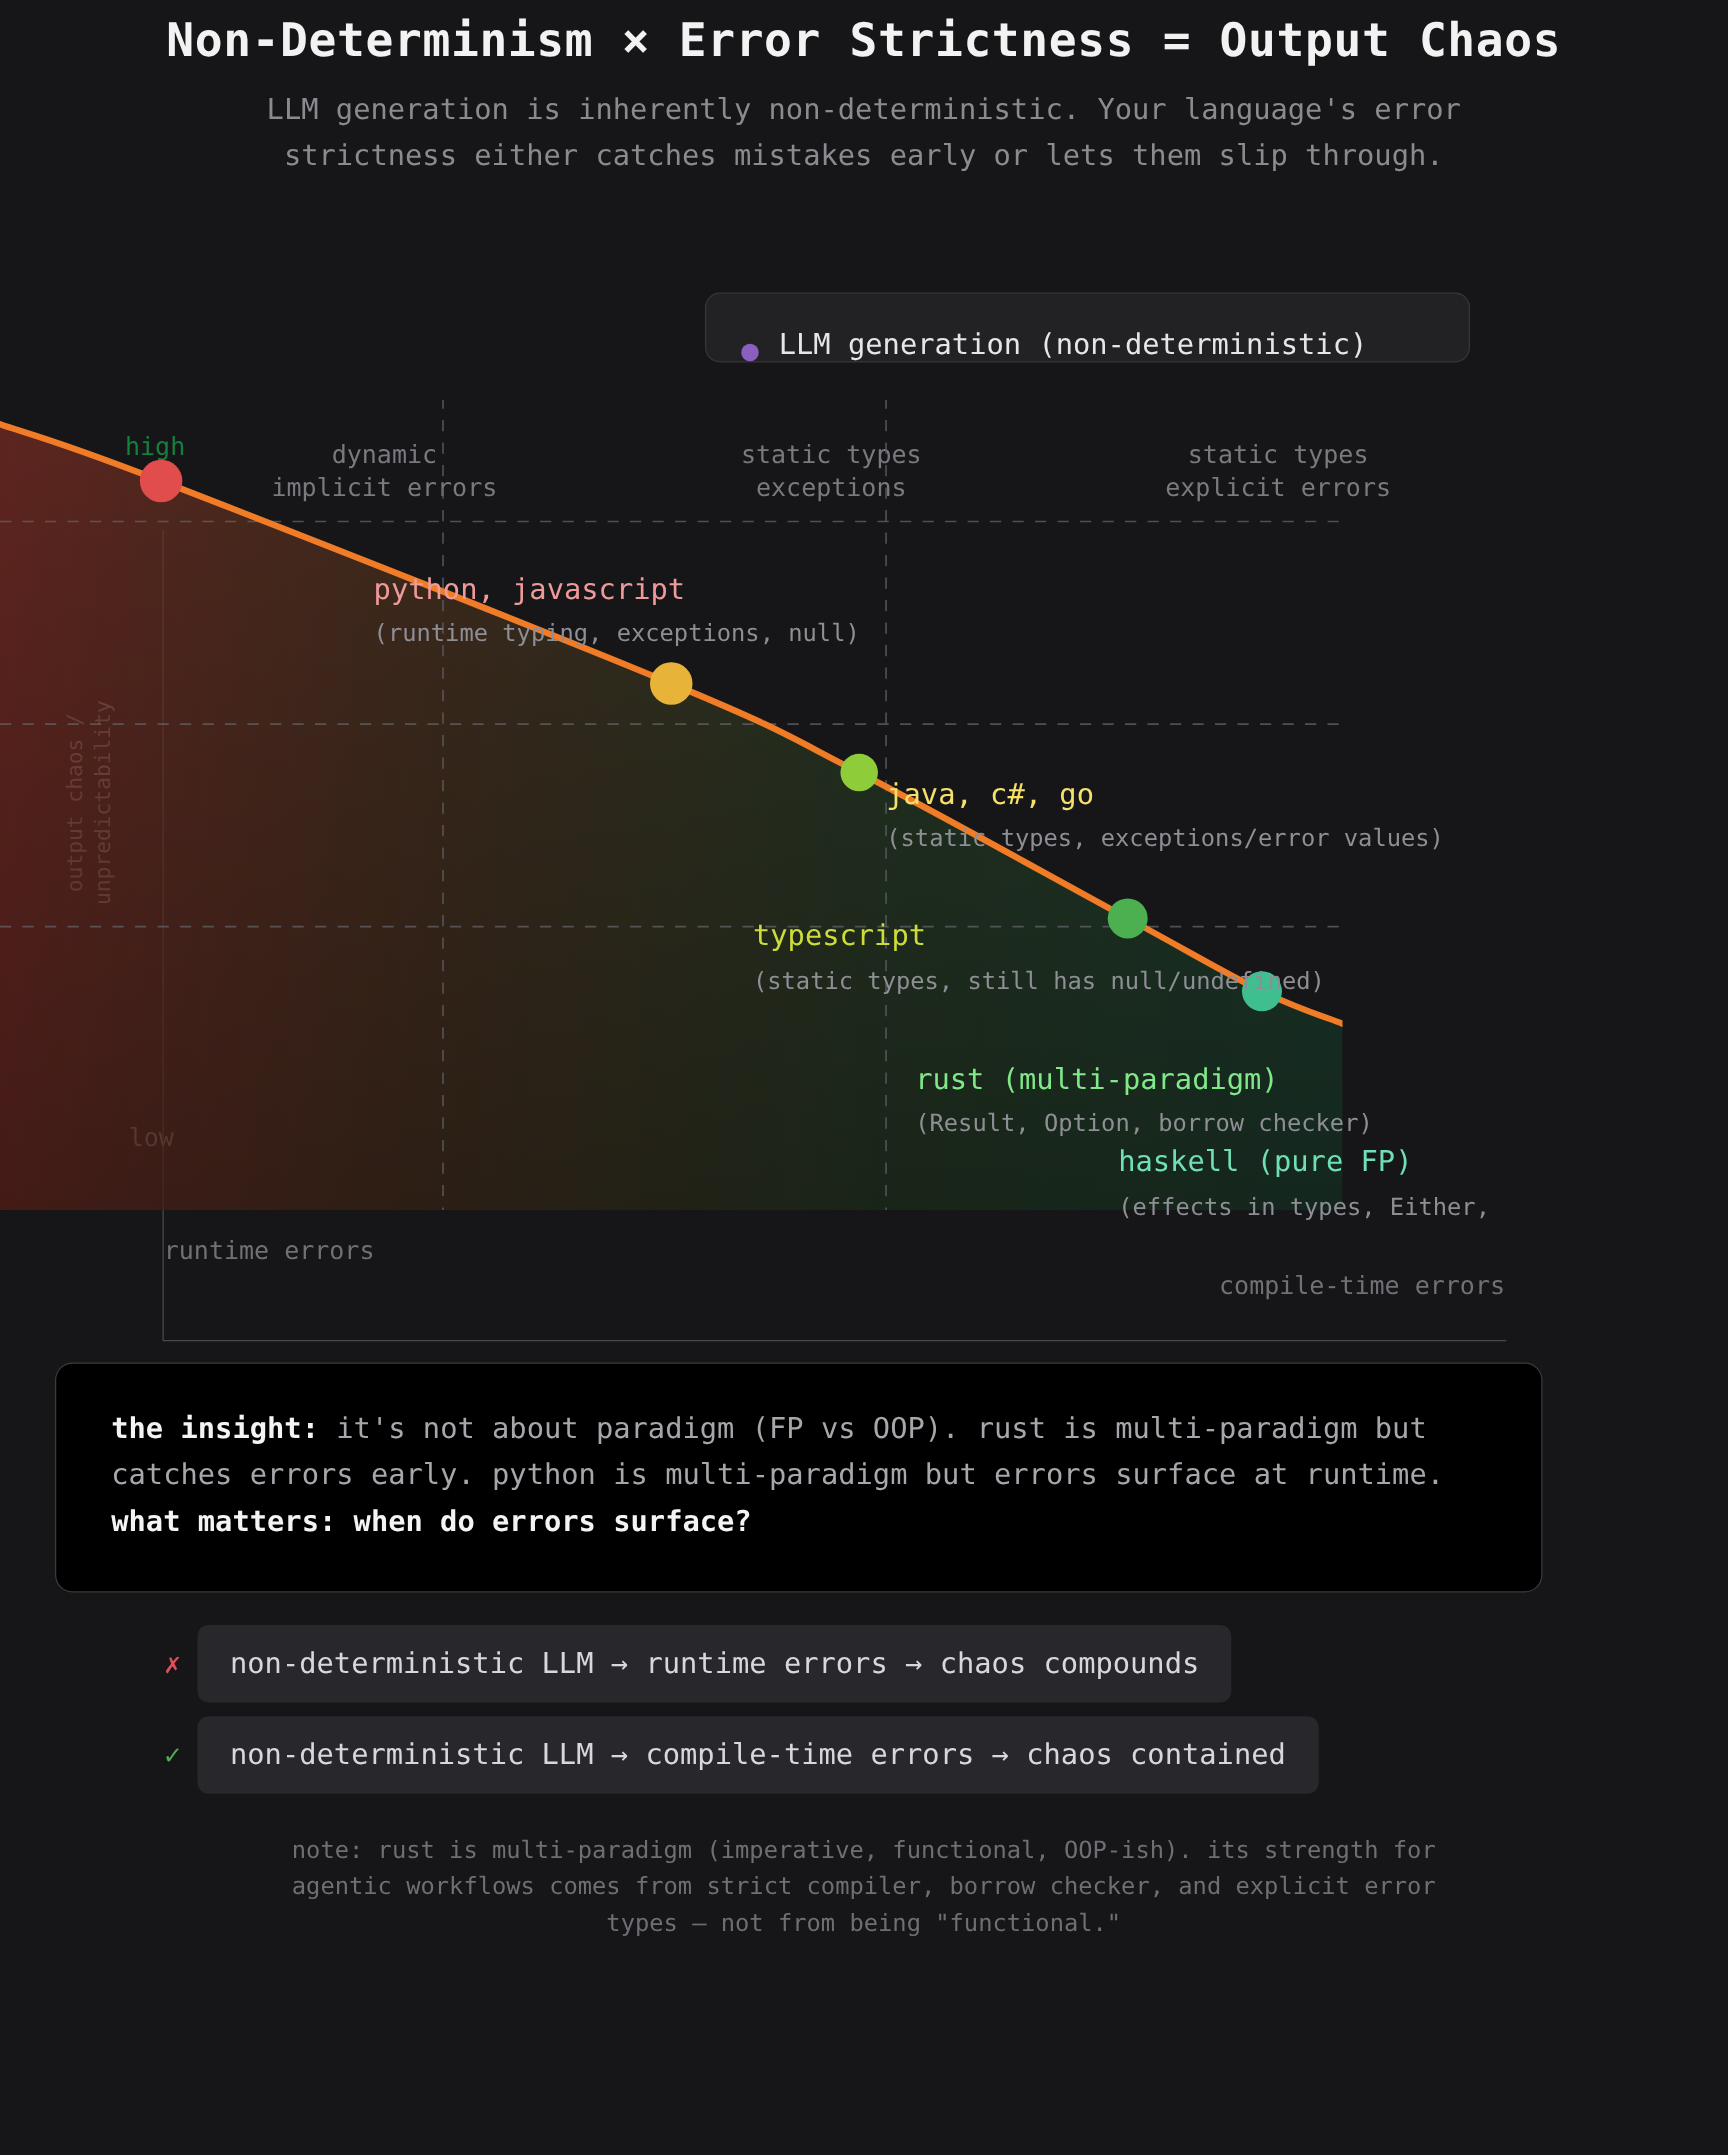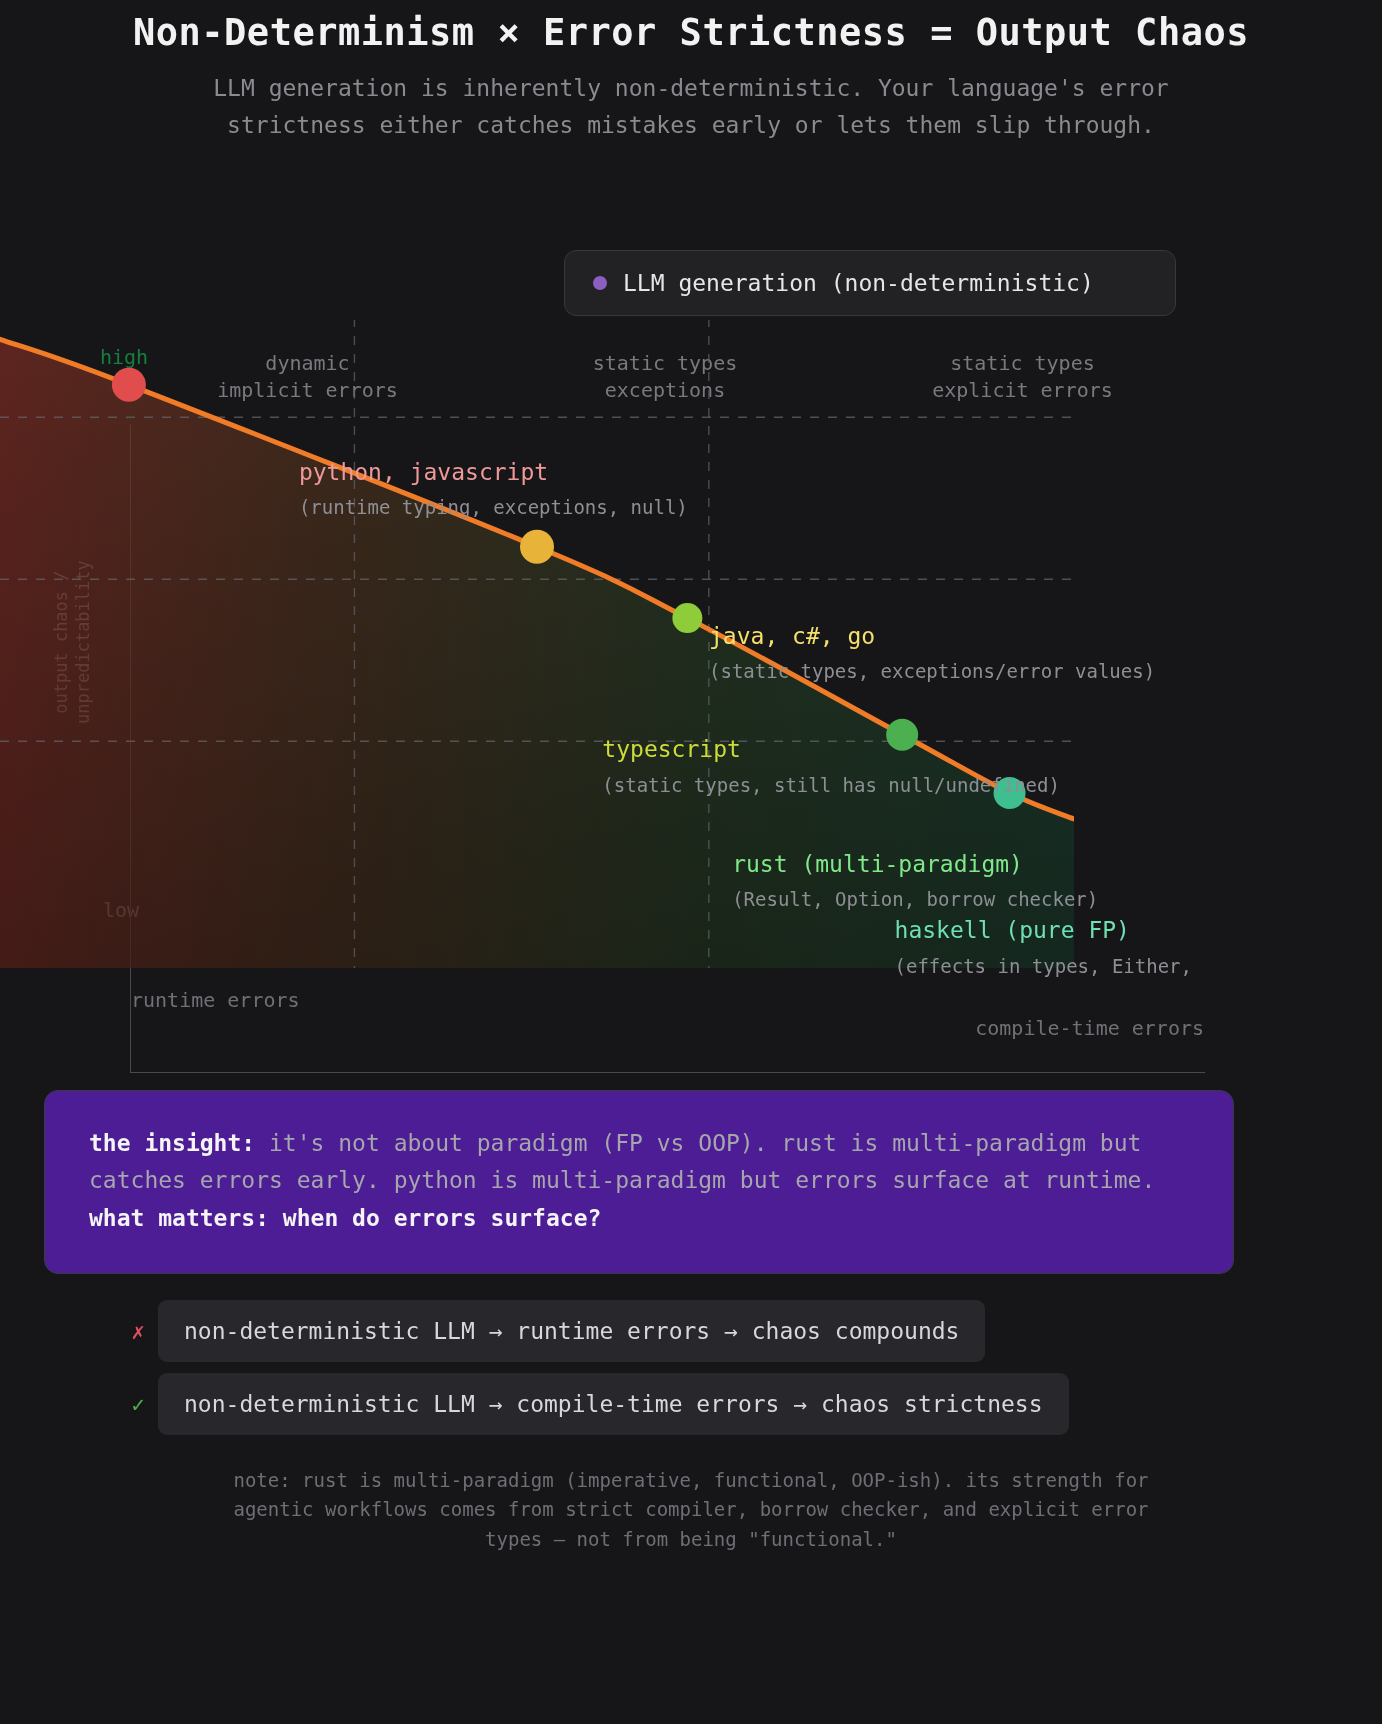--- a/index.html
+++ b/index.html
@@ -28,27 +28,26 @@
     font-size: 23px;
     line-height: 1.58;
     width: 1060px;
     margin: 14px auto 0 auto;
   }
 
   
   .legend {
     position: absolute;
     left: 564px; top: 234px;
-    width: 612px; height: 66px;
+    width: 612px; height: 56px;
     background: #222225;
     border: 1px solid #37373b;
     border-radius: 12px;
-    display: flex; align-items: center;
+    display: flex; align-items: flex-end;
     padding-left: 28px;
-    margin-top: 16px;
   }
   .legend-dot {
     width: 14px; height: 14px; border-radius: 50%;
     background: #8b5fbf; flex: none; margin-right: 16px;
   }
   .legend-label { color: #e6e6e8; font-size: 23px; }
 
   
   .chart-wrap { position: absolute; left: 0; top: 320px; width: 1382px; height: 760px; }
   .plot {
@@ -90,21 +89,21 @@
   
   .ann { position: absolute; }
   .ann .main { font-size: 23px; line-height: 1.2; white-space: nowrap; }
   .ann .sub  { font-size: 19px; color: #8e8e95; line-height: 1.2; margin-top: 10px; white-space: nowrap; }
 
   
   .insight {
     position: absolute;
     left: 44px; top: 1090px;
     width: 1190px;
-    background: #4c1d95;
+    background: #000000;
     border: 1px solid #3a3a3f;
     border-radius: 14px;
     padding: 34px 44px 36px 44px;
   }
   .insight p { color: #a6a6ac; font-size: 23px; line-height: 1.62; }
   .insight b { color: #f4f4f6; font-weight: bold; }
 
   
   .takeaway { position: absolute; display: flex; align-items: center; }
   .tk-mark { width: 40px; text-align: center; font-size: 22px; flex: none; }
@@ -219,18 +218,18 @@
   <div class="insight">
     <p><b>the insight:</b><span> it's not about paradigm (FP vs OOP). rust is multi-paradigm but catches errors early. python is multi-paradigm but errors surface at runtime. </span><b>what matters: when do errors surface?</b></p>
   </div>
 
   <div class="takeaway tk1">
     <span class="tk-mark" style="color: rgb(224, 79, 95);">✗</span>
     <span class="tk-pill">non-deterministic LLM → runtime errors → chaos compounds</span>
   </div>
   <div class="takeaway tk2">
     <span class="tk-mark" style="color: rgb(76, 175, 80);">✓</span>
-    <span class="tk-pill">non-deterministic LLM → compile-time errors → chaos strictness</span>
+    <span class="tk-pill">non-deterministic LLM → compile-time errors → chaos contained</span>
   </div>
 
   <div class="footnote">note: rust is multi-paradigm (imperative, functional, OOP-ish). its strength for agentic workflows comes from strict compiler, borrow checker, and explicit error types — not from being "functional."</div>
 
 </div>
 
 </body></html>

